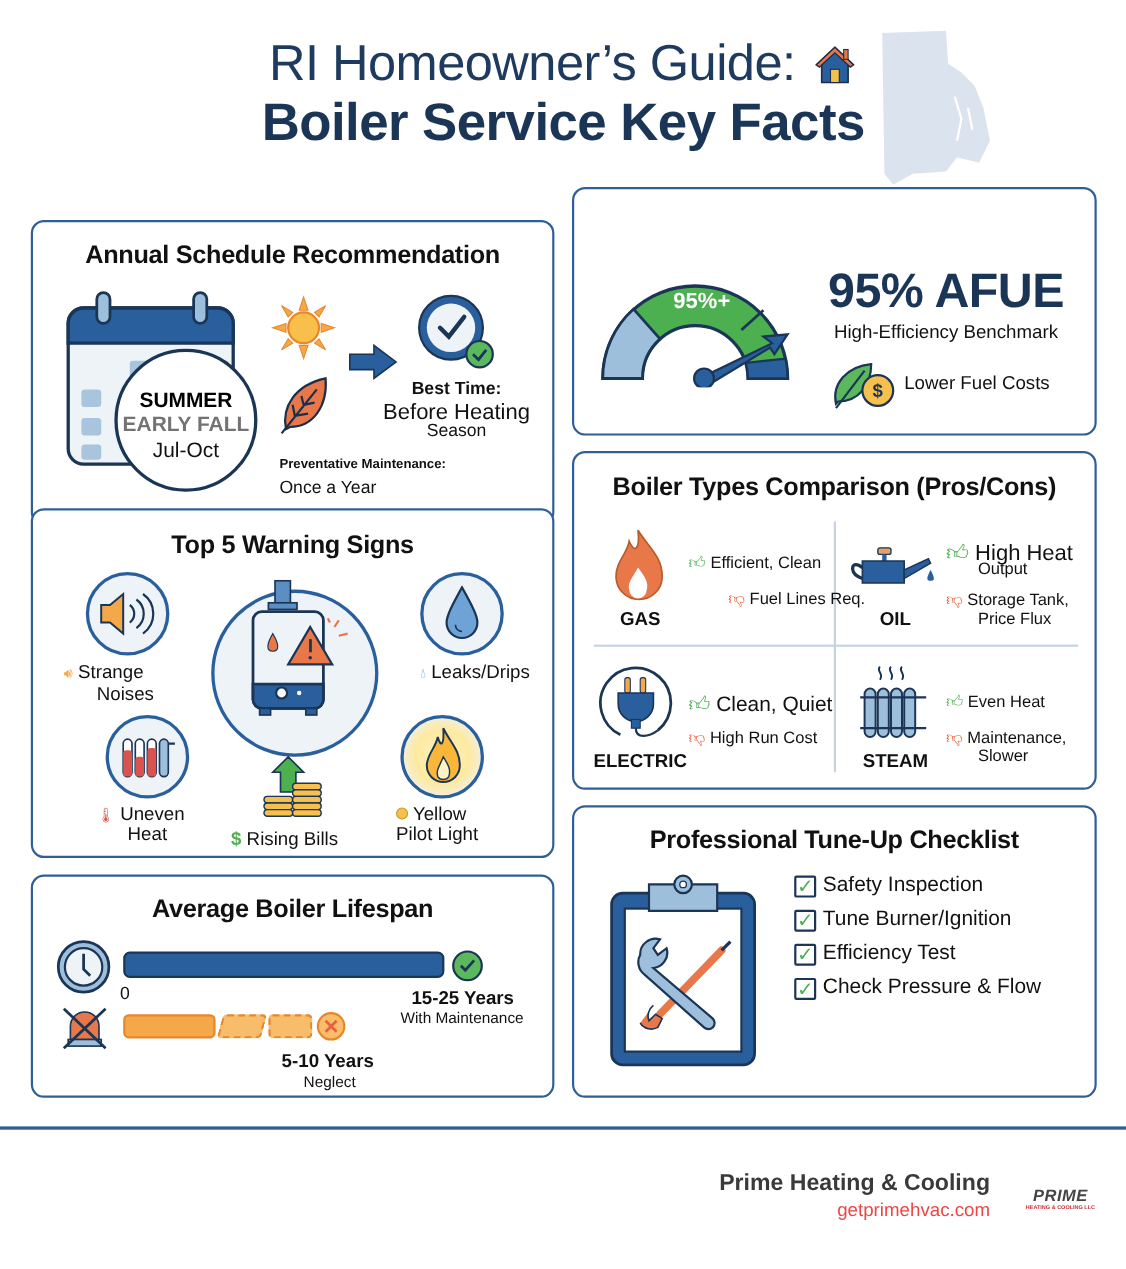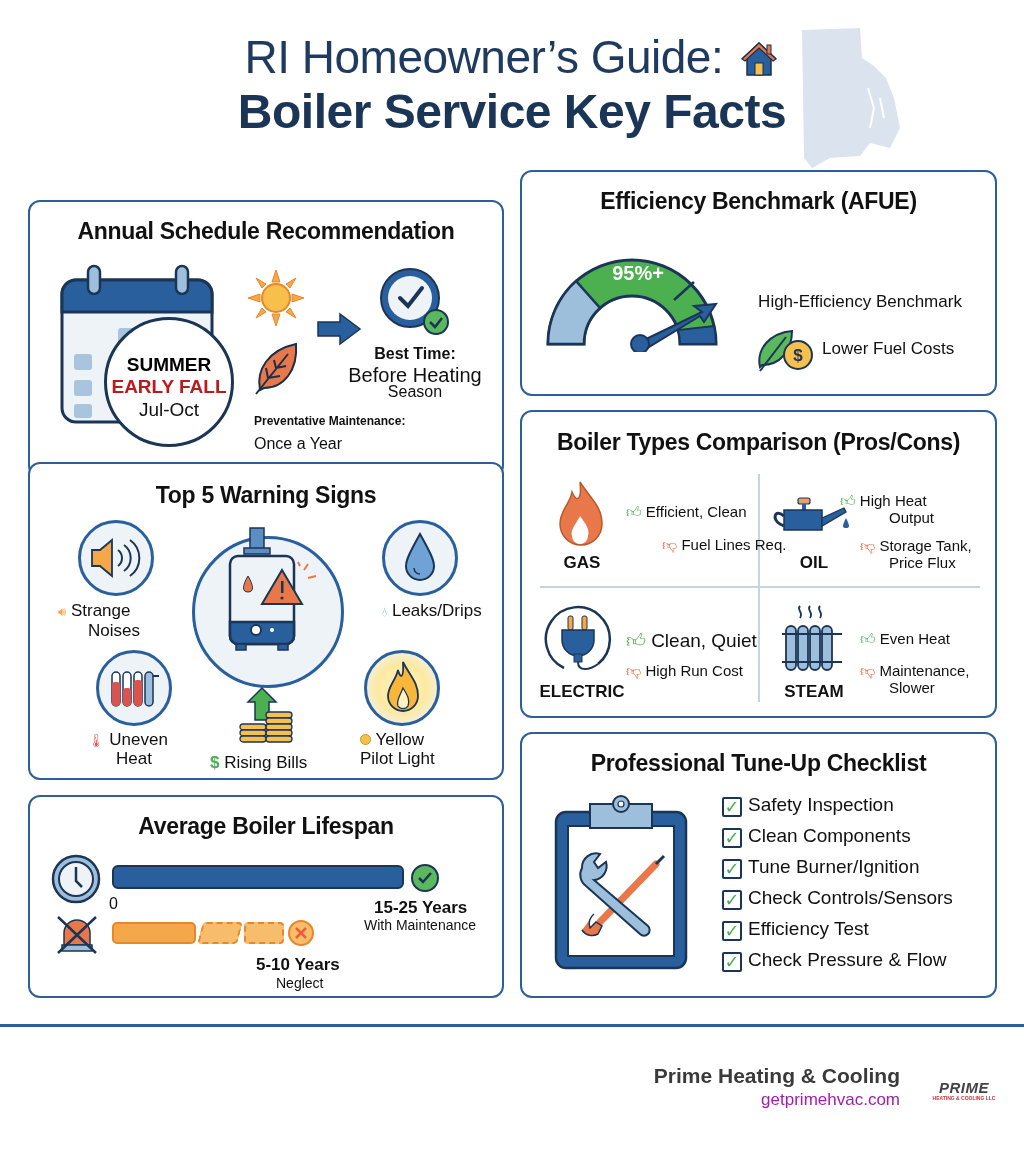--- a/index.html
+++ b/index.html
@@ -15,21 +15,21 @@
   .card { position: absolute; border: 2.5px solid #2f5f96; border-radius: 12px; background: #fff; }
   .card-title { position: absolute; left: 0; width: 100%; text-align: center; font-weight: 700; font-size: 23px; color: #111; letter-spacing: -0.3px; }
 
   .abs { position: absolute; }
   .txt { position: absolute; font-size: 16px; color: #111; line-height: 1.15; }
   .bold { font-weight: 700; }
   .center { text-align: center; }
 
   .footer-line { position: absolute; left: 0; top: 1024px; width: 1024px; height: 3px; background: #2f5f96; }
   .brand-name { position: absolute; right: 124px; top: 1064px; font-size: 21px; font-weight: 700; color: #3a3a3a; text-align: right; }
-  .brand-url { position: absolute; right: 124px; top: 1090px; font-size: 17px; color: #a21caf; text-align: right; }
+  .brand-url { position: absolute; right: 124px; top: 1090px; font-size: 17px; color: #ef4444; text-align: right; }
   .logo { position: absolute; left: 924px; top: 1080px; width: 80px; height: 22px; }
 </style>
 </head>
 <body>
 
 <div class="header">
   <svg class="ri-map" viewBox="0 0 120 150">
     <path d="M12 12 L70 10 L72 40 L84 48 L96 60 L104 80 L110 110 L100 130 L80 125 L70 138 L40 140 L22 150 L14 140 Z" fill="#dbe4ee"></path>
     <path d="M78 70 L84 90 L80 110" stroke="#fff" stroke-width="2" fill="none"></path>
     <path d="M90 80 L94 100" stroke="#fff" stroke-width="2" fill="none"></path>
@@ -56,21 +56,21 @@
     <rect x="118" y="4" width="12" height="28" rx="6" fill="#9dbfdc" stroke="#1b3556" stroke-width="2.5"></rect>
     <rect x="60" y="66" width="18" height="16" rx="3" fill="#a9c4dd"></rect>
     <rect x="86" y="66" width="18" height="16" rx="3" fill="#a9c4dd"></rect>
     <rect x="136" y="66" width="14" height="16" rx="3" fill="#f5a84a"></rect>
     <rect x="16" y="92" width="18" height="16" rx="3" fill="#a9c4dd"></rect>
     <rect x="16" y="118" width="18" height="16" rx="3" fill="#a9c4dd"></rect>
     <rect x="16" y="142" width="18" height="14" rx="3" fill="#a9c4dd"></rect>
   </svg>
   <div class="abs" style="left:74px;top:115px;width:130px;height:130px;border-radius:50%;background:#fff;border:3px solid #1b3556;"></div>
   <div class="txt bold center" style="left:74px;top:152px;width:130px;font-size:19px;color:#000000;">SUMMER</div>
-  <div class="txt bold center" style="left:68px;top:174px;width:142px;font-size:19px;color:#b91c1c;">EARLY FALL</div>
+  <div class="txt bold center" style="left:68px;top:174px;width:142px;font-size:19px;color:#737373;">EARLY FALL</div>
   <div class="txt center" style="left:74px;top:197px;width:130px;font-size:19px;">Jul-Oct</div>
 
   <svg class="abs" style="left:216px;top:66px;" width="60" height="60" viewBox="0 0 60 60">
     <g fill="#f5a84a" stroke="#e8862a" stroke-width="1">
       <polygon points="30,2 34,14 26,14"></polygon>
         <polygon points="30,58 34,46 26,46"></polygon>
       <polygon points="2,30 14,26 14,34"></polygon>
         <polygon points="58,30 46,26 46,34"></polygon>
       <polygon points="10,10 20,16 16,20"></polygon>
         <polygon points="50,10 40,16 44,20"></polygon>
@@ -94,30 +94,30 @@
     <path d="M54 56 L59 61 L66 52" stroke="#1b3556" stroke-width="2.5" fill="none"></path>
   </svg>
   <div class="txt bold center" style="left:310px;top:143px;width:150px;font-size:16px;">Best Time:</div>
   <div class="txt center" style="left:310px;top:162px;width:150px;font-size:20px;">Before Heating</div>
   <div class="txt center" style="left:310px;top:181px;width:150px;font-size:16px;">Season</div>
   <div class="txt bold" style="left:224px;top:213px;font-size:12px;">Preventative Maintenance:</div>
   <div class="txt" style="left:224px;top:233px;font-size:16px;">Once a Year</div>
 </div>
 
 <div class="card" style="left:520px;top:170px;width:477px;height:226px;">
-  <div class="card-title" style="top:16px;">Efficiency Benchmark (AFUE)</div>
   <svg class="abs" style="left:20px;top:68px;" width="180" height="112" viewBox="0 0 180 112">
     <path d="M6 104 A84 84 0 0 1 174 104 L138 104 A48 48 0 0 0 42 104 Z" fill="#4caf50" stroke="#1b3556" stroke-width="3"></path>
     <path d="M6 104 A84 84 0 0 1 34 41 L58 68 A48 48 0 0 0 42 104 Z" fill="#9dbfdc" stroke="#1b3556" stroke-width="2.5"></path>
     <path d="M138 104 A48 48 0 0 0 136 90 L172 86 A84 84 0 0 1 174 104 Z" fill="#2a5f9e" stroke="#1b3556" stroke-width="2"></path>
     <line x1="132" y1="60" x2="152" y2="42" stroke="#1b3556" stroke-width="2.5"></line>
     <text x="96" y="40" text-anchor="middle" font-family="Liberation Sans, sans-serif" font-size="20" font-weight="700" fill="#ffffff">95%+</text>
     <path d="M98 102 L160 72 L152 66 L174 64 L162 82 L158 76 L102 110 Z" fill="#2a5f9e" stroke="#1b3556" stroke-width="2"></path>
     <circle cx="98" cy="104" r="9" fill="#2a5f9e" stroke="#1b3556" stroke-width="2"></circle>
   </svg>
+  <div class="txt bold center" style="left:218px;top:68px;width:240px;font-size:44px;color:#1b3556;letter-spacing:-0.5px;">95% AFUE</div>
   <div class="txt center" style="left:218px;top:120px;width:240px;font-size:17px;">High-Efficiency Benchmark</div>
   <svg class="abs" style="left:234px;top:155px;" width="62" height="46" viewBox="0 0 62 46">
     <path d="M4 40 C0 22 14 6 36 4 C36 24 24 38 6 38 Z" fill="#5cb85c" stroke="#1b3556" stroke-width="2"></path>
     <path d="M4 44 L30 10" stroke="#1b3556" stroke-width="2"></path>
     <circle cx="42" cy="28" r="14" fill="#f6c04f" stroke="#1b3556" stroke-width="2"></circle>
     <text x="42" y="34" text-anchor="middle" font-family="Liberation Sans, sans-serif" font-size="17" font-weight="700" fill="#1b3556">$</text>
   </svg>
   <div class="txt" style="left:300px;top:167px;font-size:17px;">Lower Fuel Costs</div>
 </div>
 
@@ -230,21 +230,21 @@
 
   <svg class="abs" style="left:248px;top:84px;" width="82" height="42" viewBox="0 0 82 42">
     <rect x="28" y="2" width="12" height="6" rx="2" fill="#e8a06a" stroke="#1b3556" stroke-width="1.2"></rect>
     <rect x="32" y="8" width="4" height="6" fill="#2a5f9e"></rect>
     <path d="M14 14 h38 v20 h-38z" fill="#2a5f9e" stroke="#1b3556" stroke-width="1.5"></path>
     <path d="M14 20 C4 12 2 24 10 28 L14 30" stroke="#1b3556" stroke-width="3" fill="none"></path>
     <path d="M52 22 L74 12 L76 16 L52 30z" fill="#2a5f9e" stroke="#1b3556" stroke-width="1.3"></path>
     <path d="M76 22 C72 30 72 32 76 32 C80 32 80 30 76 22 Z" fill="#2a5f9e"></path>
   </svg>
   <div class="txt bold center" style="left:252px;top:141px;width:80px;font-size:17px;">OIL</div>
-  <div class="txt" style="left:318px;top:80px;font-size:15px;">
+  <div class="txt" style="left:338px;top:80px;font-size:20px;">
     <span style="color:#4caf50;">👍︎</span>
     <span>High Heat</span>
   </div>
   <div class="txt" style="left:367px;top:97px;font-size:15px;">Output</div>
   <div class="txt" style="left:338px;top:125px;font-size:15px;">
     <span style="color:#e8613a;">👎︎</span>
     <span>Storage Tank,</span>
   </div>
   <div class="txt" style="left:367px;top:142px;font-size:15px;">Price Flux</div>
 
@@ -332,27 +332,21 @@
     <path d="M104 70 L112 62" stroke="#1b3556" stroke-width="3"></path>
     <path d="M30 74 a14 14 0 0 1 18 -14 l-6 8 4 6 8 -6 a14 14 0 0 1 -12 18 L96 132 a5 5 0 0 1 -8 8 L34 92 a14 14 0 0 1 -4 -18z" fill="#9dbfdc" stroke="#1b3556" stroke-width="2"></path>
     <path d="M30 136 a12 12 0 0 0 16 4 l4 -8 -6 -4 -6 6 a12 12 0 0 1 4 -14" fill="#e8784a" stroke="#1b3556" stroke-width="1.5"></path>
   </svg>
 
   <div class="abs" style="left:200px;top:60px;width:270px;">
     <div class="txt" style="position:relative;font-size:19px;height:31px;">
       <span style="display:inline-block;width:20px;height:20px;border:2px solid #1b3556;border-radius:2px;color:#4caf50;font-weight:700;font-size:18px;line-height:16px;text-align:center;vertical-align:-2px;margin-right:6px;">✓</span><span>Safety Inspection</span>
     </div>
     <div class="txt" style="position:relative;font-size:19px;height:31px;">
-      <span style="display:inline-block;width:20px;height:20px;border:2px solid #1b3556;border-radius:2px;color:#4caf50;font-weight:700;font-size:18px;line-height:16px;text-align:center;vertical-align:-2px;margin-right:6px;">✓</span><span>Clean Components</span>
-    </div>
-    <div class="txt" style="position:relative;font-size:19px;height:31px;">
       <span style="display:inline-block;width:20px;height:20px;border:2px solid #1b3556;border-radius:2px;color:#4caf50;font-weight:700;font-size:18px;line-height:16px;text-align:center;vertical-align:-2px;margin-right:6px;">✓</span><span>Tune Burner/Ignition</span>
-    </div>
-    <div class="txt" style="position:relative;font-size:19px;height:31px;">
-      <span style="display:inline-block;width:20px;height:20px;border:2px solid #1b3556;border-radius:2px;color:#4caf50;font-weight:700;font-size:18px;line-height:16px;text-align:center;vertical-align:-2px;margin-right:6px;">✓</span><span>Check Controls/Sensors</span>
     </div>
     <div class="txt" style="position:relative;font-size:19px;height:31px;">
       <span style="display:inline-block;width:20px;height:20px;border:2px solid #1b3556;border-radius:2px;color:#4caf50;font-weight:700;font-size:18px;line-height:16px;text-align:center;vertical-align:-2px;margin-right:6px;">✓</span><span>Efficiency Test</span>
     </div>
     <div class="txt" style="position:relative;font-size:19px;height:31px;">
       <span style="display:inline-block;width:20px;height:20px;border:2px solid #1b3556;border-radius:2px;color:#4caf50;font-weight:700;font-size:18px;line-height:16px;text-align:center;vertical-align:-2px;margin-right:6px;">✓</span><span>Check Pressure &amp; Flow</span>
     </div>
   </div>
 </div>
 

